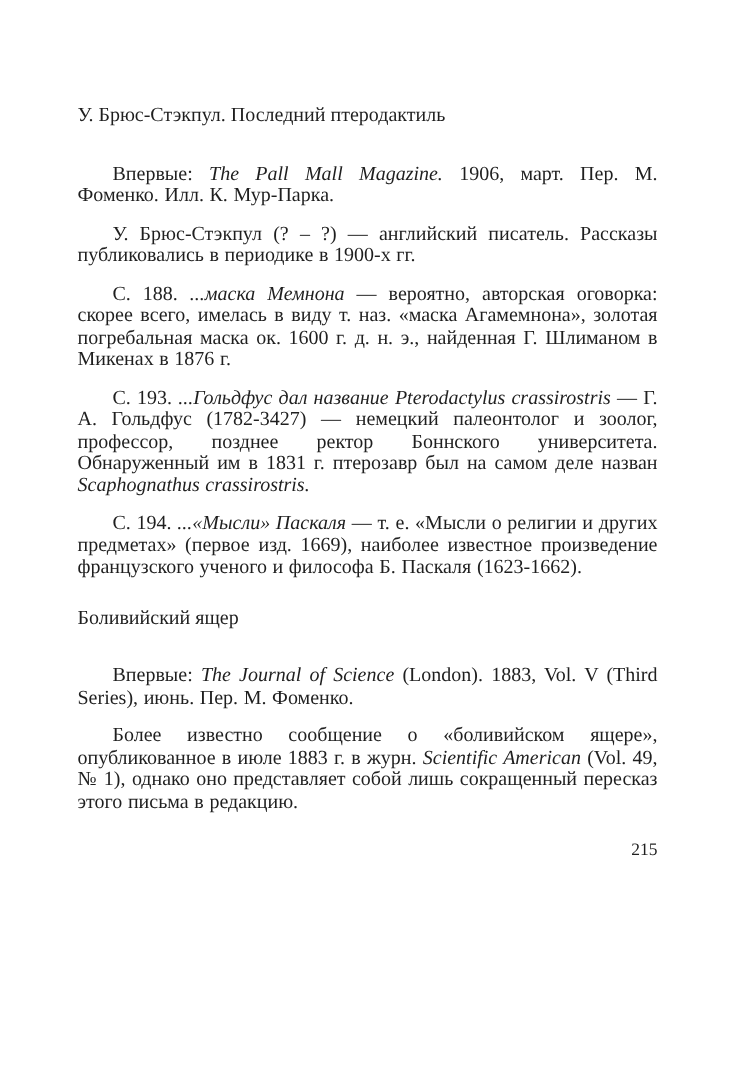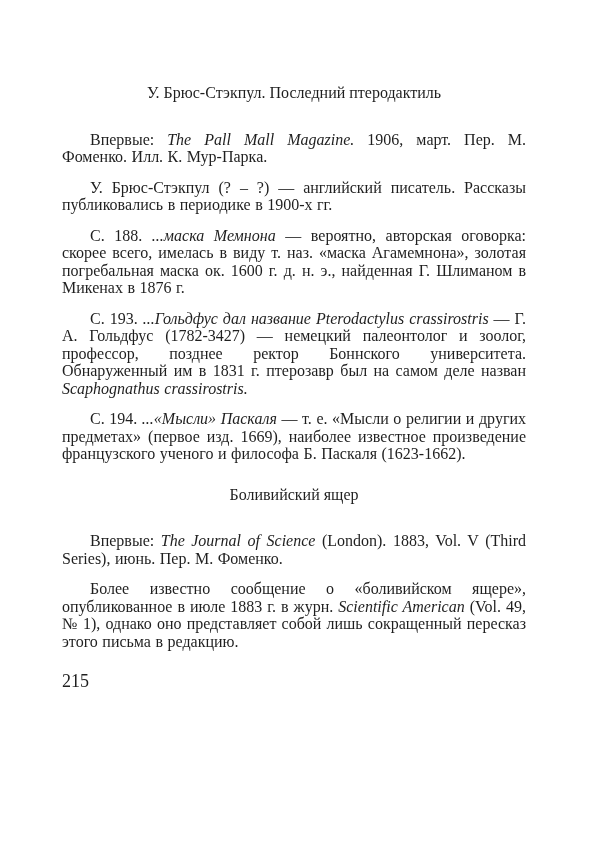--- a/index.html
+++ b/index.html
@@ -25,40 +25,40 @@
     -webkit-hyphens: auto;
     hyphens: auto;
   }
   section {
     display: block;
   }
   .section-heading {
     font-size: 16px;
     font-weight: normal;
     line-height: 17.5px;
-    text-align: center;
+    text-align: left;
     text-indent: 0;
     margin: 10px 0 29px 0;
   }
   section:first-child .section-heading {
     margin-top: 0;
   }
   p.para {
     margin: 0 0 13px 0;
     text-indent: 28px;
     text-align: justify;
     word-spacing: 0.5px;
   }
   p.para i {
     font-style: italic;
   }
   .page-number {
     margin-top: 10px;
-    text-align: left;
-    font-size: 18px;
+    text-align: right;
+    font-size: 14px;
     line-height: 16px;
   }
 </style>
 </head>
 <body>
 
 <div class="page">
 
   <section>
     <h2 class="section-heading">У. Брюс-Стэкпул. Последний птеродактиль</h2>

